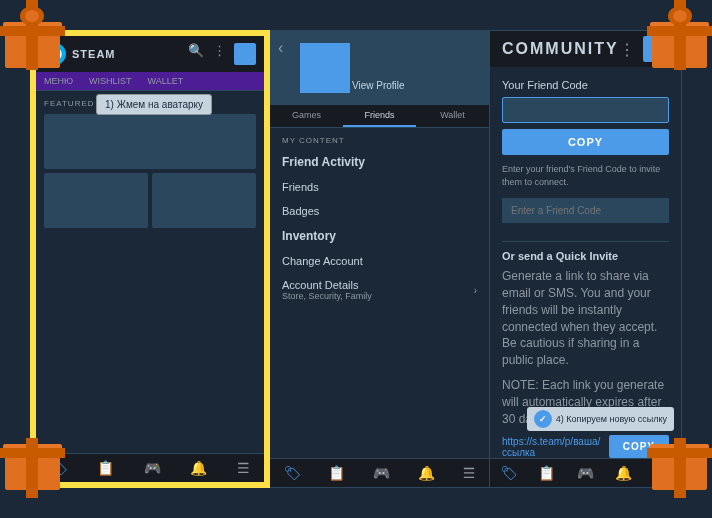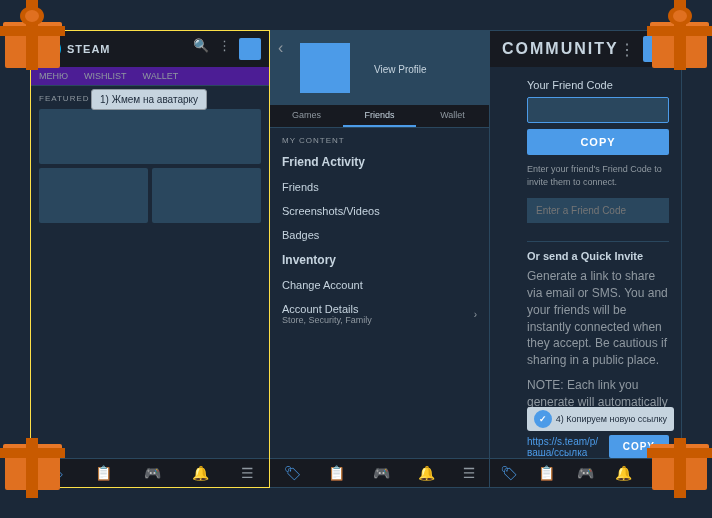--- a/index.html
+++ b/index.html
@@ -32,21 +32,21 @@
       right: 30px;
       bottom: 30px;
       display: flex;
       gap: 0;
     }
 
     
     .left-panel {
       width: 240px;
       background: #1b2838;
-      border: 1px solid #fde047;
+      border: 6px solid #fde047;
       display: flex;
       flex-direction: column;
       position: relative;
       z-index: 2;
     }
 
     .steam-header {
       background: #171a21;
       padding: 6px 8px;
       display: flex;
@@ -178,22 +178,22 @@
       color: #8f98a0;
       font-size: 16px;
       cursor: pointer;
       z-index: 5;
     }
 
     .profile-top {
       background: #2a475e;
       padding: 12px;
       display: flex;
-      align-items: center;
-      gap: 24px;
+      align-items: flex-end;
+      gap: 2px;
       padding-left: 30px;
     }
     .profile-avatar {
       width: 50px;
       height: 50px;
       background: #4c9be8;
       border: 2px solid #4c9be8;
     }
     .view-profile-btn {
       background: transparent;
@@ -320,21 +320,20 @@
       width: 26px;
       height: 26px;
       background: #4c9be8;
       border-radius: 2px;
     }
 
     .community-content {
       flex: 1;
       padding: 12px;
       overflow-y: auto;
-      margin-left: 25px;
     }
 
     .section-label {
       color: #c6d4df;
       font-size: 11px;
       margin-bottom: 6px;
     }
     .friend-code-input {
       width: 100%;
       background: #2a475e;
@@ -587,23 +586,20 @@
     </div>
     <div class="my-content-label">MY CONTENT</div>
     <div class="content-menu">
       <div class="content-item bold">
         <span>Friend Activity</span>
       </div>
       <div class="content-item">
         <span>Friends</span>
       </div>
       <div class="content-item">
-        <span>Screenshots/Videos</span>
-      </div>
-      <div class="content-item">
         <span>Badges</span>
       </div>
       <div class="content-item bold">
         <span>Inventory</span>
       </div>
       <div class="content-item">
         <span>Change Account</span>
       </div>
       <div class="content-item">
         <div>

